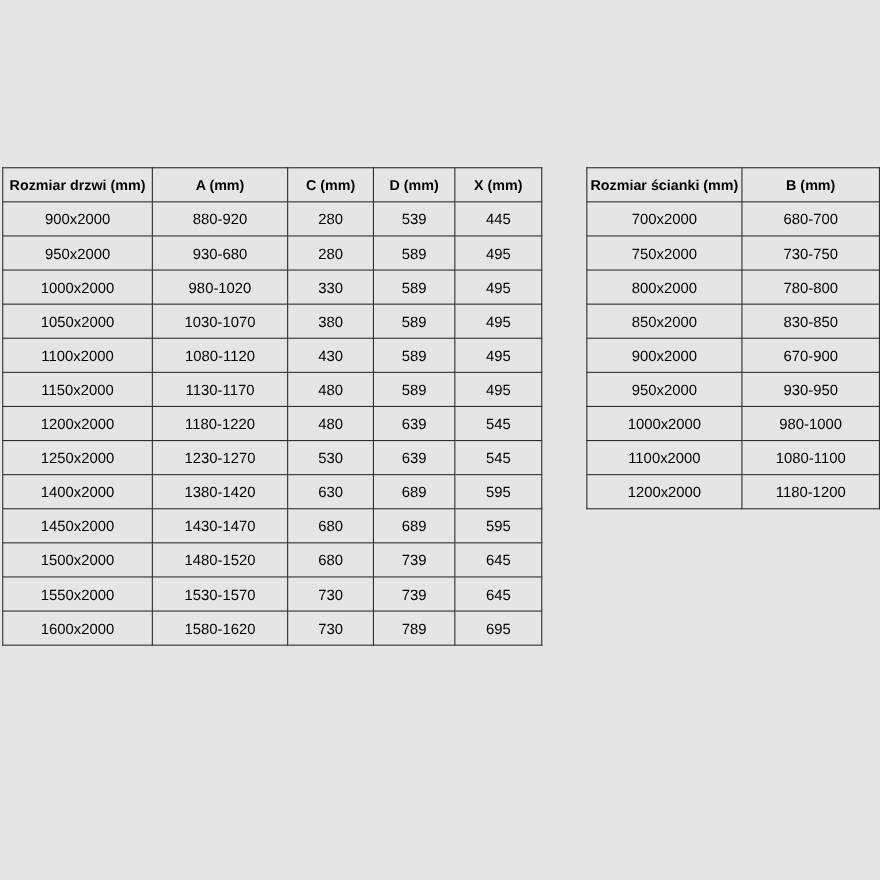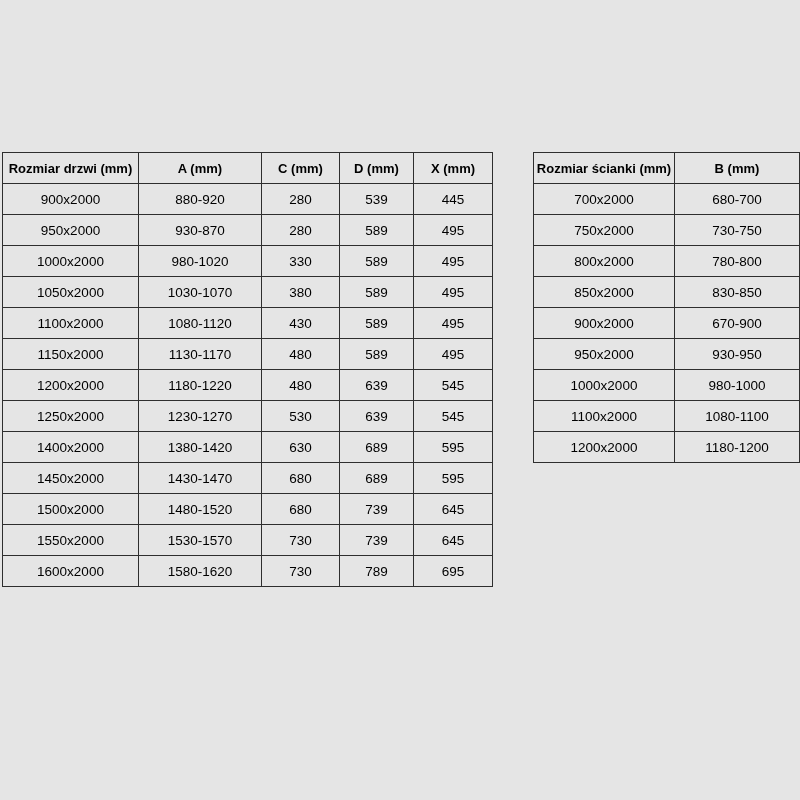--- a/index.html
+++ b/index.html
@@ -78,21 +78,21 @@
     <tbody>
         <tr>
           <td>900x2000</td>
           <td>880-920</td>
           <td>280</td>
           <td>539</td>
           <td>445</td>
         </tr>
         <tr>
           <td>950x2000</td>
-          <td>930-870</td>
+          <td>930-680</td>
           <td>280</td>
           <td>589</td>
           <td>495</td>
         </tr>
         <tr>
           <td>1000x2000</td>
           <td>980-1020</td>
           <td>330</td>
           <td>589</td>
           <td>495</td>

